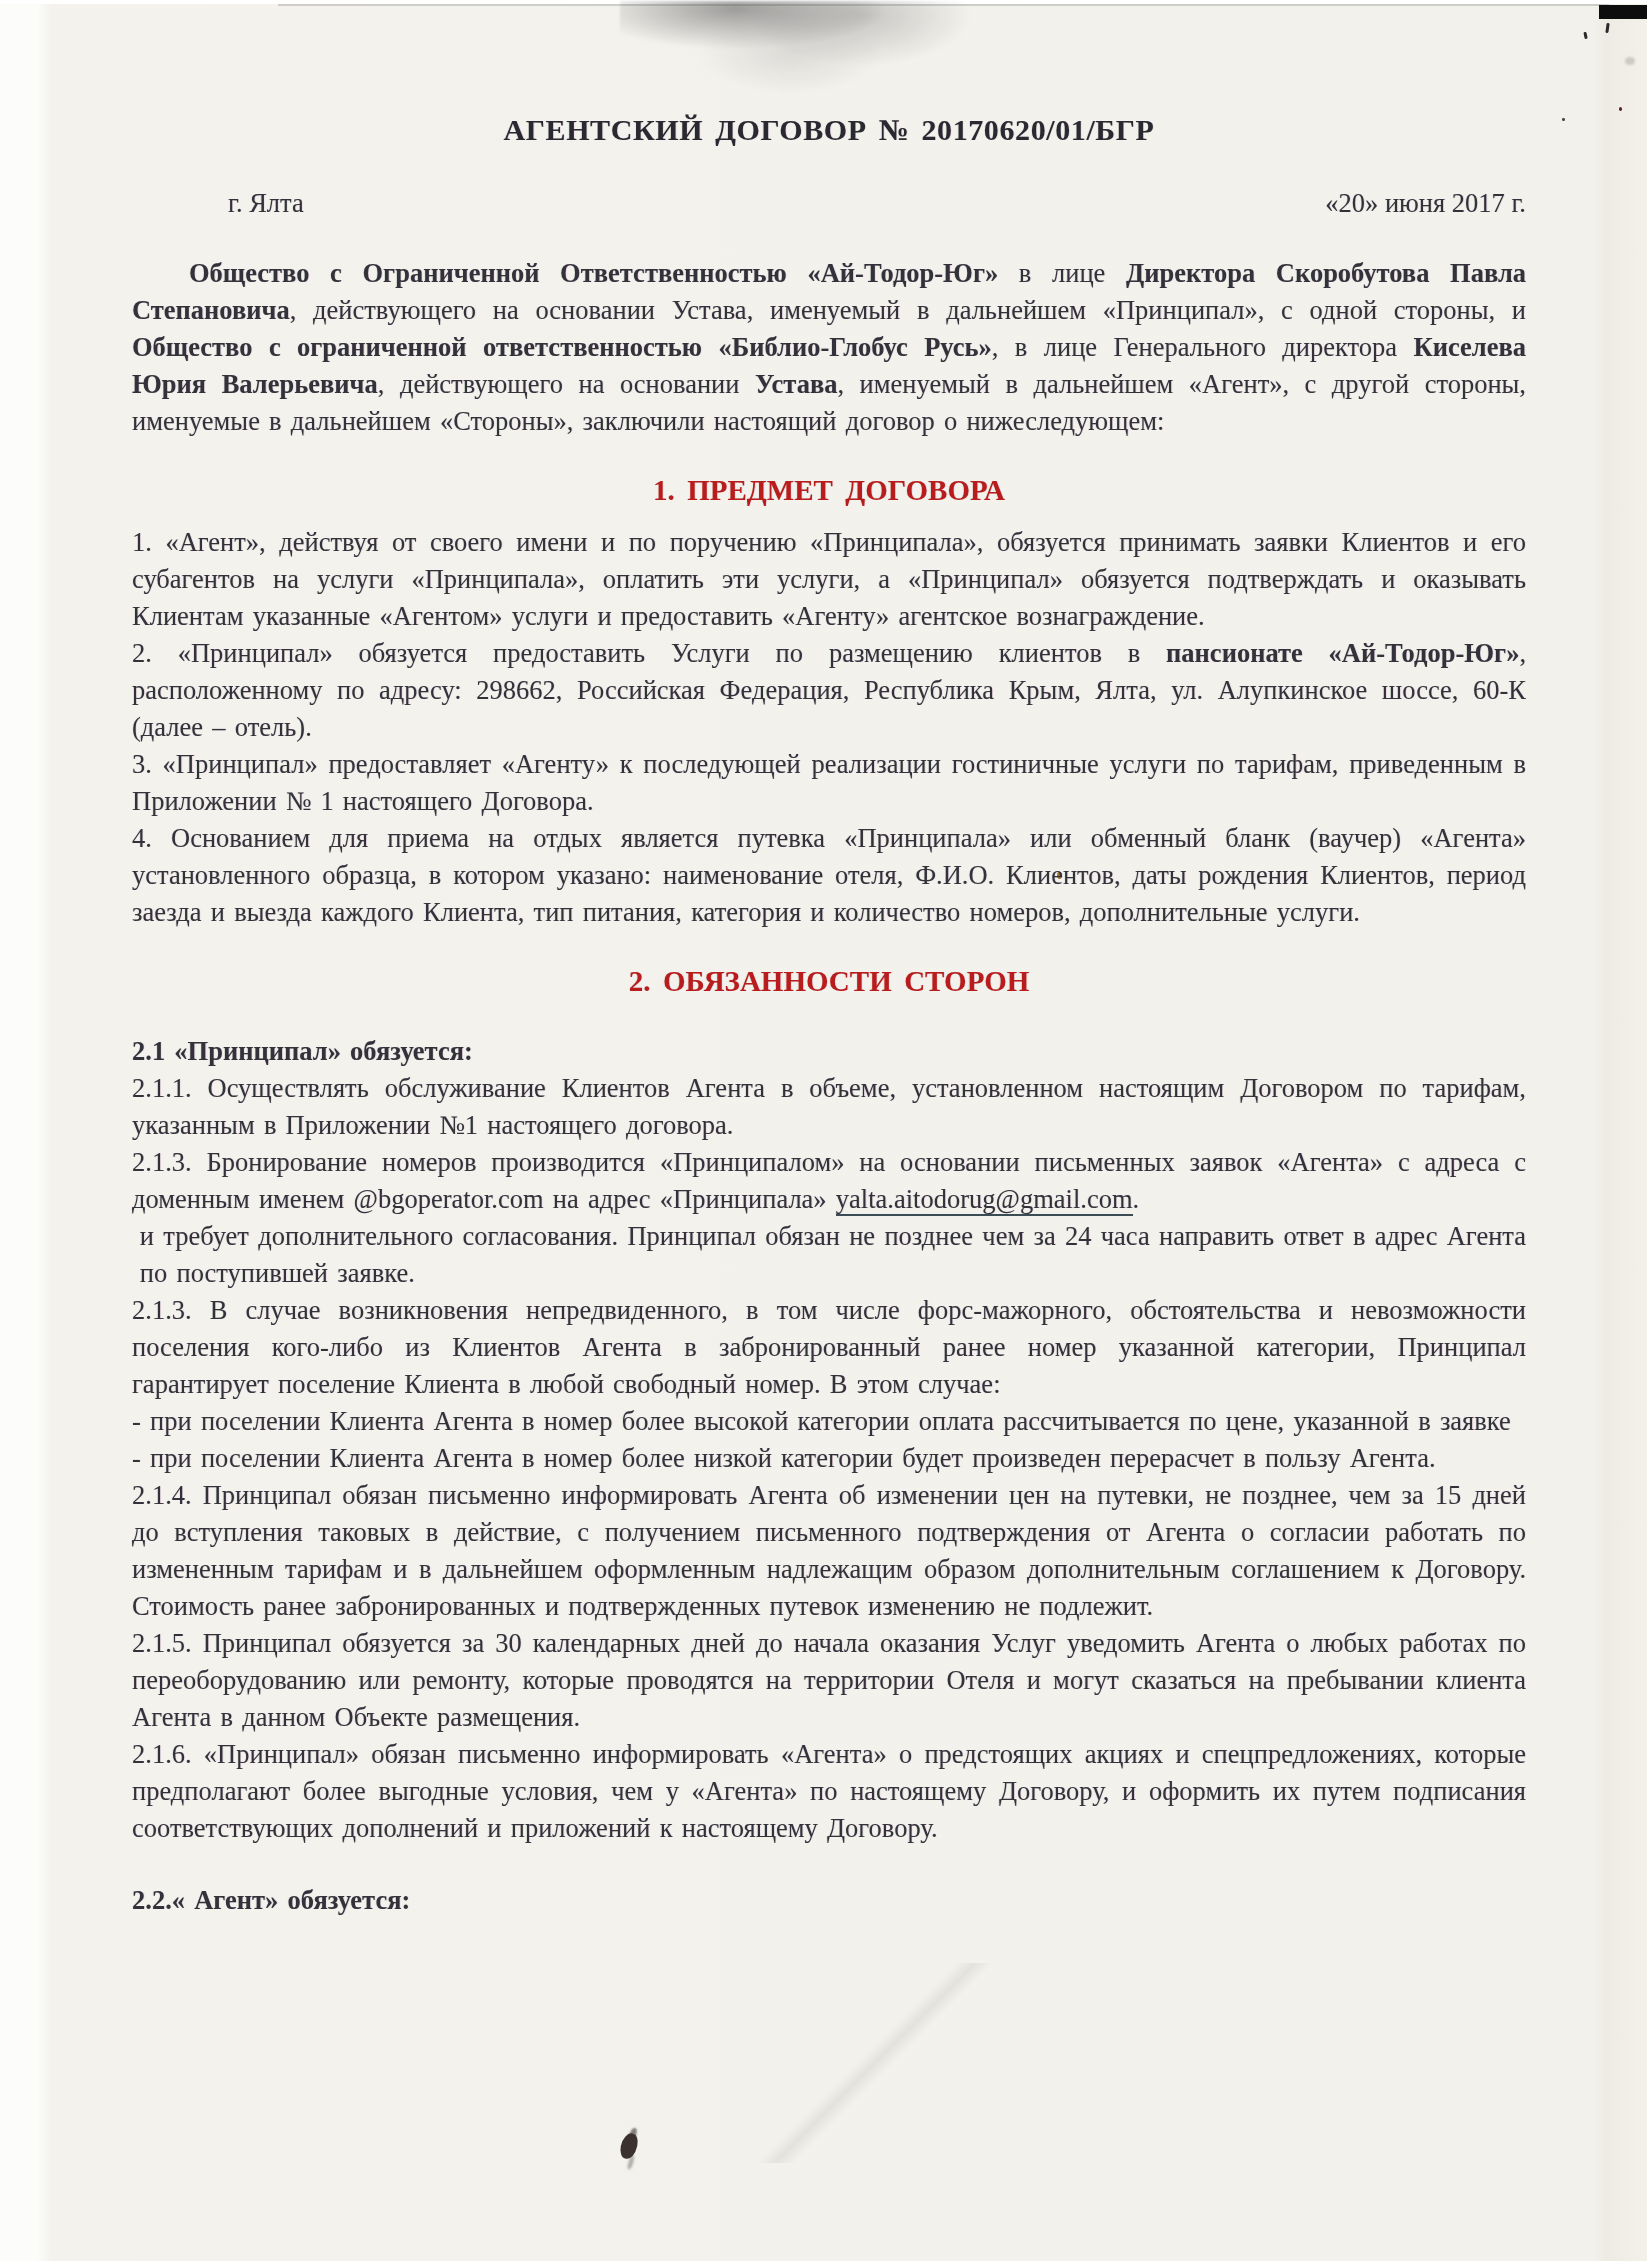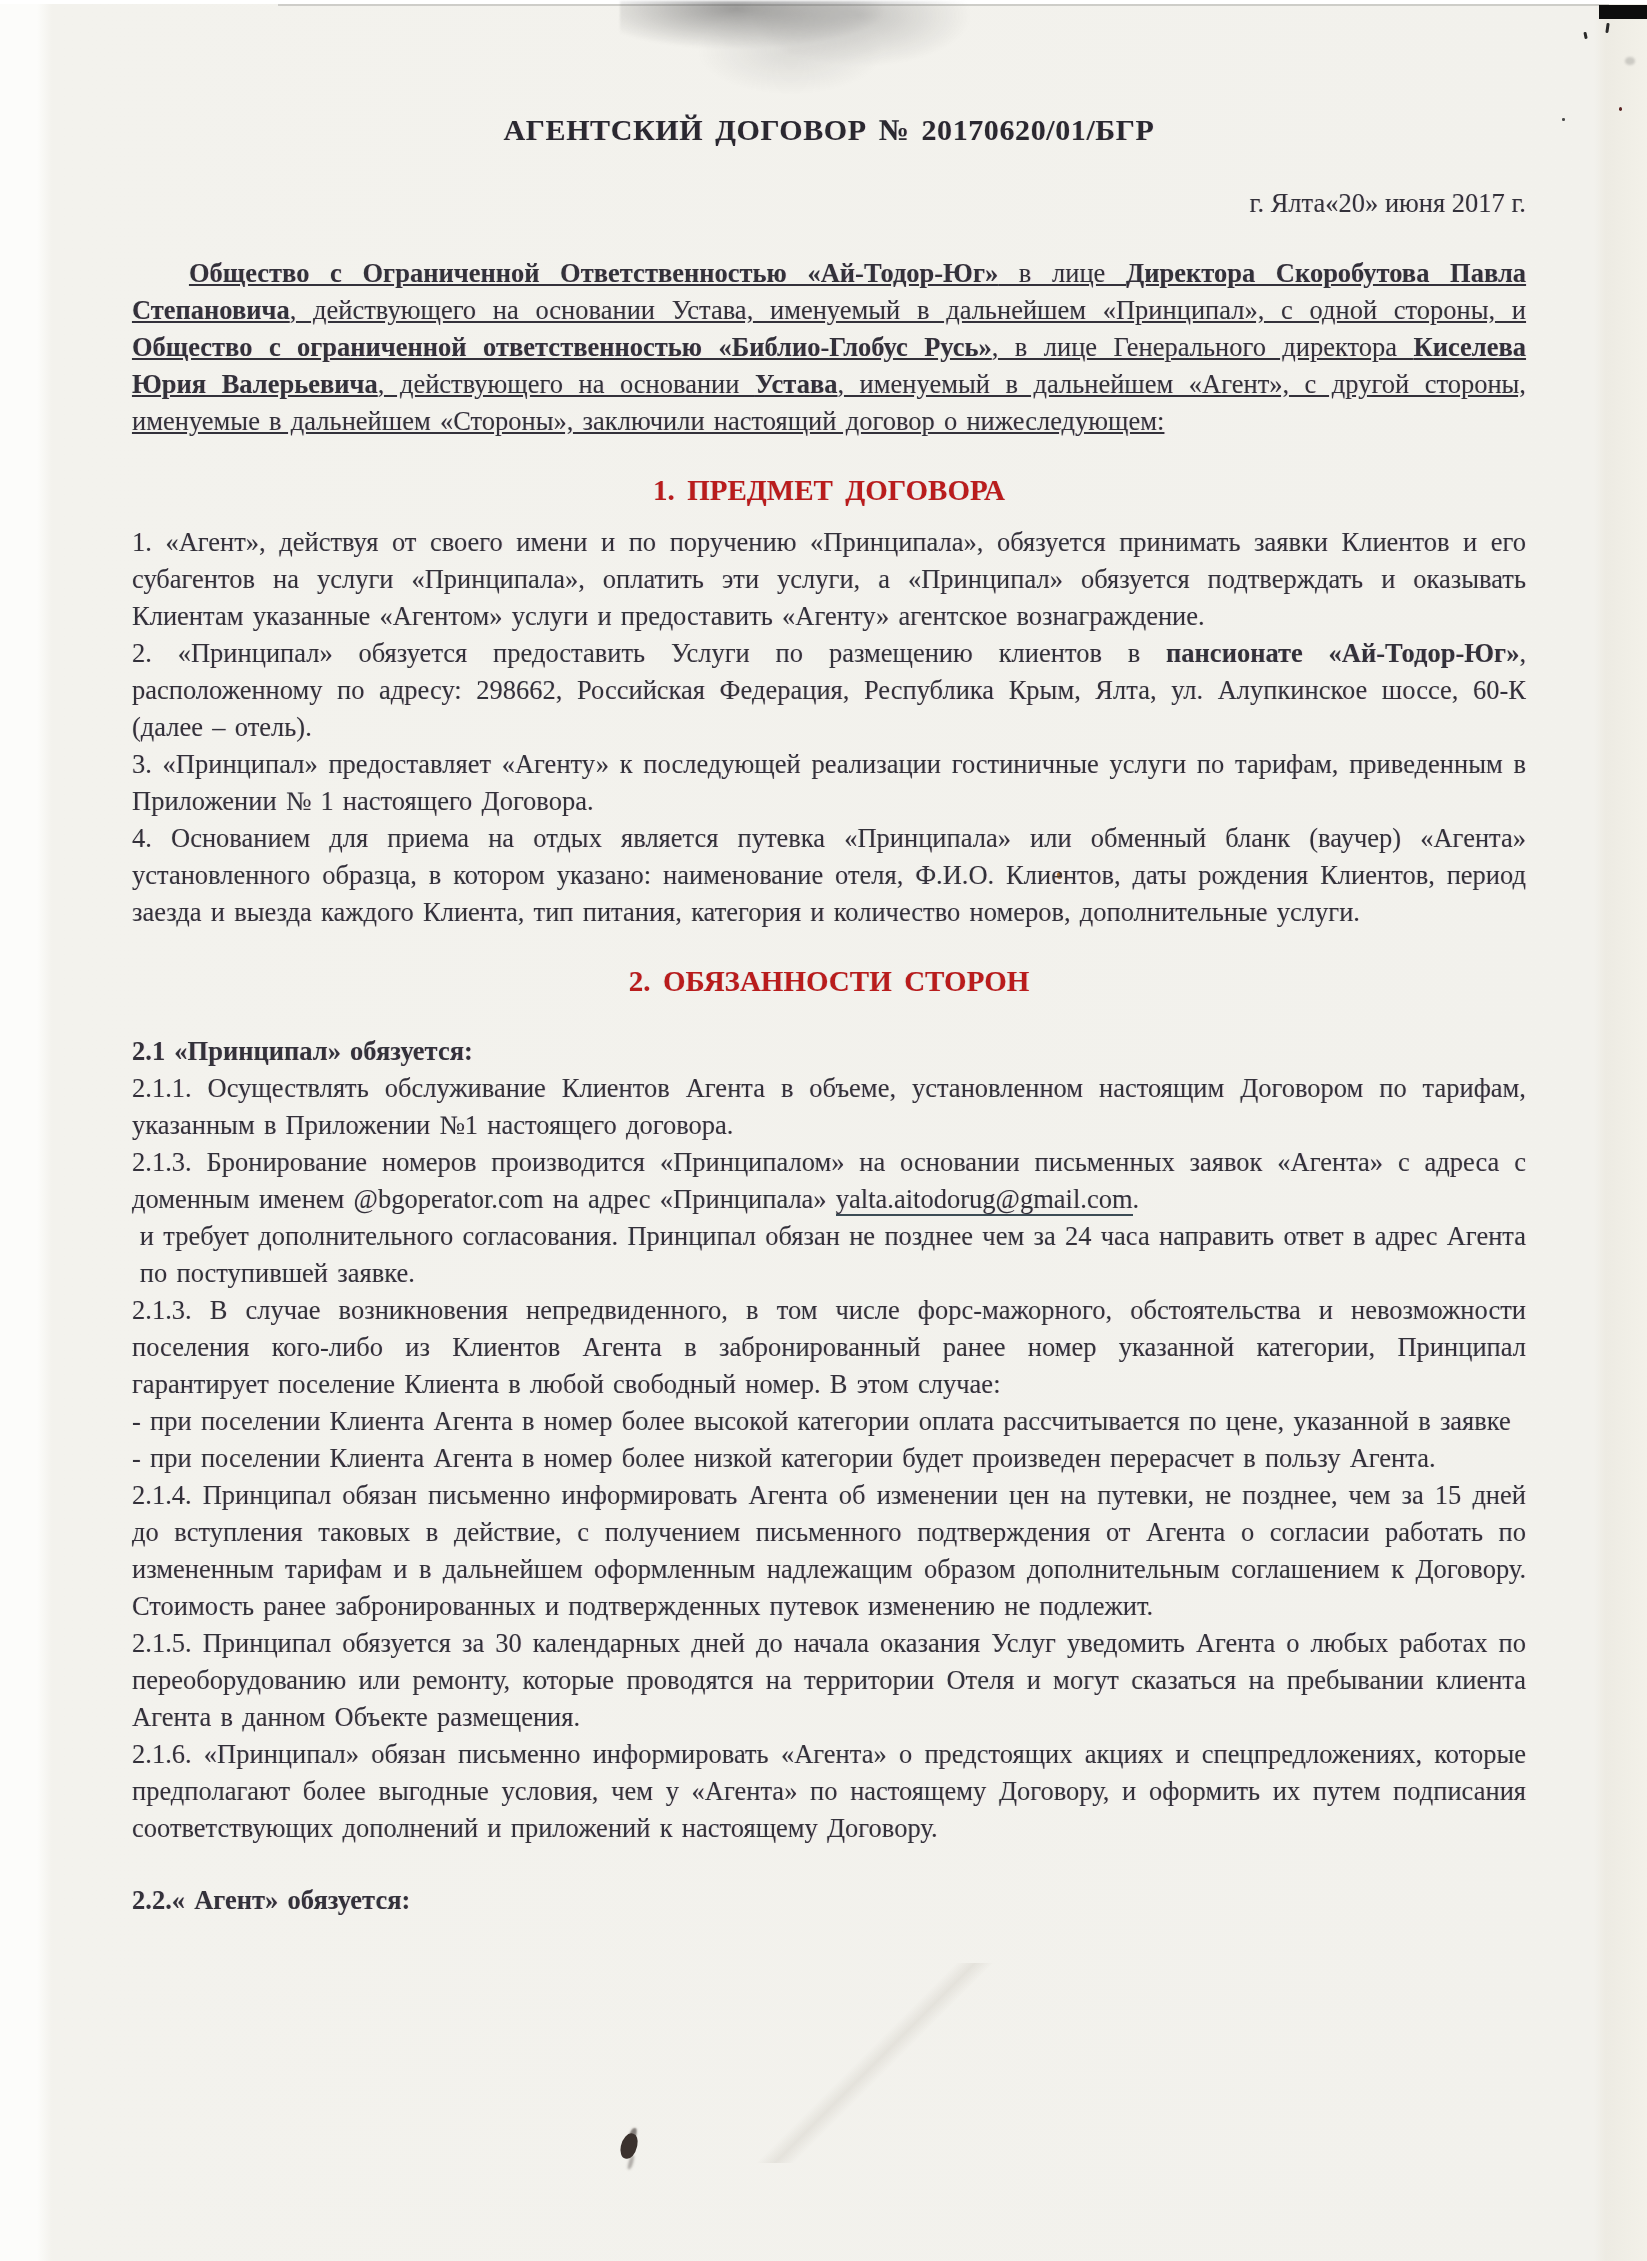--- a/index.html
+++ b/index.html
@@ -11,29 +11,29 @@
   }
   .sheet{
     position:absolute;left:132px;top:97px;width:1394px;
     text-shadow:0.8px 0 0 rgba(186,95,186,.15),-0.8px 0 0 rgba(90,150,90,.12);
   }
   .doc-title{
     text-align:center;font-weight:700;font-size:30px;color:#2a2830;
     letter-spacing:0.6px;word-spacing:3.9px;margin:16px 0 41px 0;
   }
   .dateline{
-    display:flex;justify-content:flex-end;align-items:baseline;
+    display:flex;justify-content:space-between;align-items:baseline;
     font-size:26.5px;margin:0 0 36px 0;
   }
   .city{padding-left:96px;}
   .para{
     font-size:26.5px;line-height:37px;text-align:justify;margin:0;
     word-spacing:2.6px;
   }
-  .intro{text-indent:57px;text-decoration:underline;}
+  .intro{text-indent:57px;}
   .cont{padding-left:7.8px;}
   .subh{margin-top:35px;font-weight:700;}
   .sec-h{
     font-size:29px;font-weight:700;text-align:center;color:#b91c1c;
     margin:34px 0 17px 0;word-spacing:5.2px;
   }
   .b{font-weight:700;}
   .u{border-bottom:2.6px double #3c4c55;}
 
   

